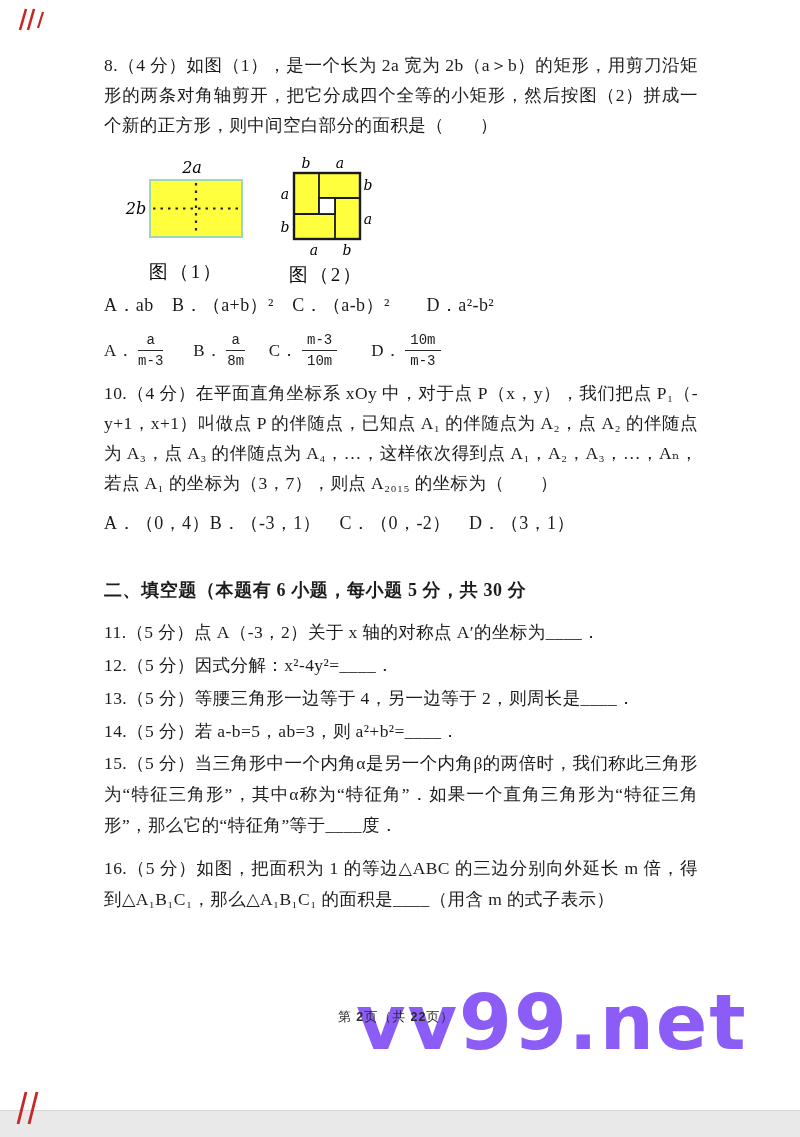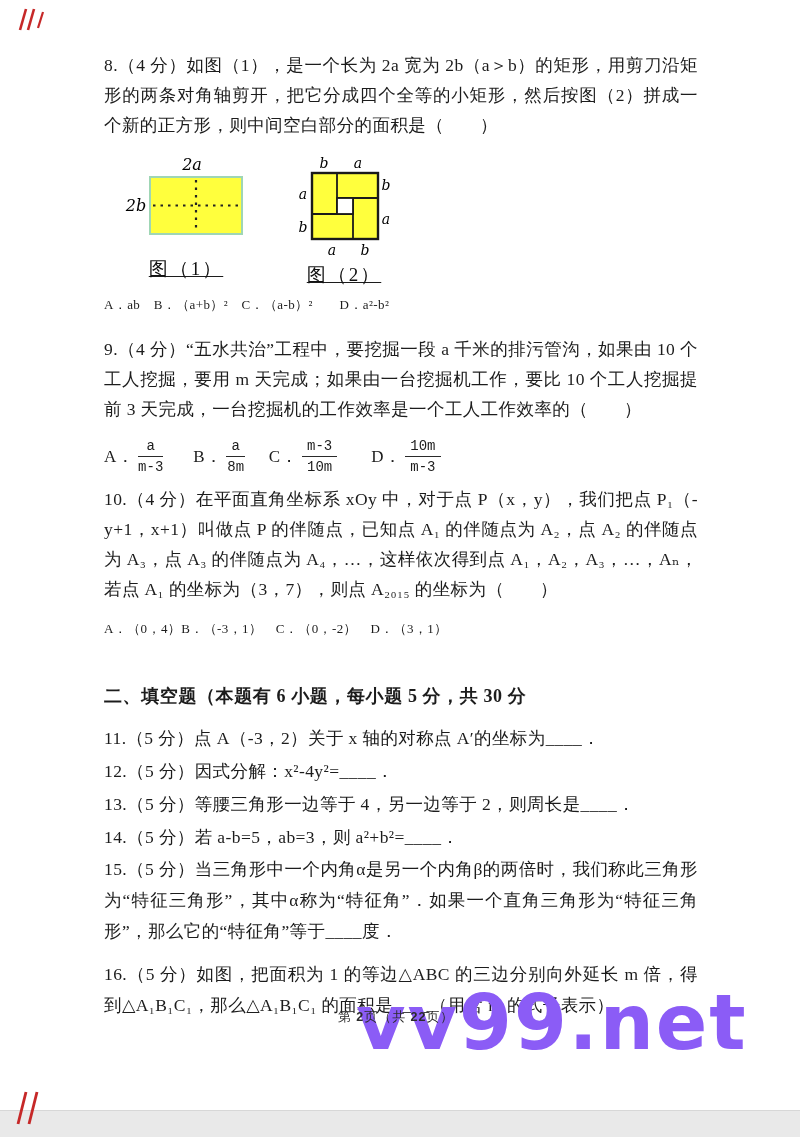--- a/index.html
+++ b/index.html
@@ -16,31 +16,30 @@
     left:104px; top:50px;
     width:594px;
   }
   .qtext {
     font-size:17.5px;
     line-height:30px;
     text-align:justify;
     letter-spacing:0.4px;
   }
   .optline {
-    font-size:13px;
+    font-size:18px;
     line-height:26px;
     letter-spacing:0.4px;
   }
   
   .figrow {
     display:flex;
-    align-items:flex-start;
+    align-items:center;
     margin:16px 0 4px 18px;
-    gap:42px;
-    text-decoration:underline;
+    gap:24px;
   }
   .figblock { display:flex; flex-direction:column; align-items:center; }
   .figcap {
     font-size:19px;
     letter-spacing:2px;
     margin-top:4px;
     color:#111;
   }
   .mathlabel { font-style:italic; font-family:"DejaVu Serif","Liberation Serif",serif; }
   
@@ -168,21 +167,20 @@
         <text class="mathlabel" x="11" y="76" font-size="14" font-style="italic" text-anchor="middle">b</text>
         <text class="mathlabel" x="40" y="99" font-size="14" font-style="italic" text-anchor="middle">a</text>
         <text class="mathlabel" x="73" y="99" font-size="14" font-style="italic" text-anchor="middle">b</text>
       </svg>
       <div class="figcap">图（2）</div>
     </div>
   </div>
 
   <p class="optline mt4">A．ab　B．（a+b）²　C．（a-b）²　　D．a²-b²</p>
 
-  <p class="qtext mt16">9.（4 分）“五水共治”工程中，要挖掘一段 a 千米的排污管沟，如果由 10 个工人挖掘，要用 m 天完成；如果由一台挖掘机工作，要比 10 个工人挖掘提前 3 天完成，一台挖掘机的工作效率是一个工人工作效率的（　　）</p>
 
   <div class="fracrow">
     <span class="fracopt gapA">
       <span class="lab">A．</span>
       <span class="frac">
         <span class="num">a</span>
         <span class="den">m-3</span>
       </span>
     </span>
     <span class="fracopt gapB">

